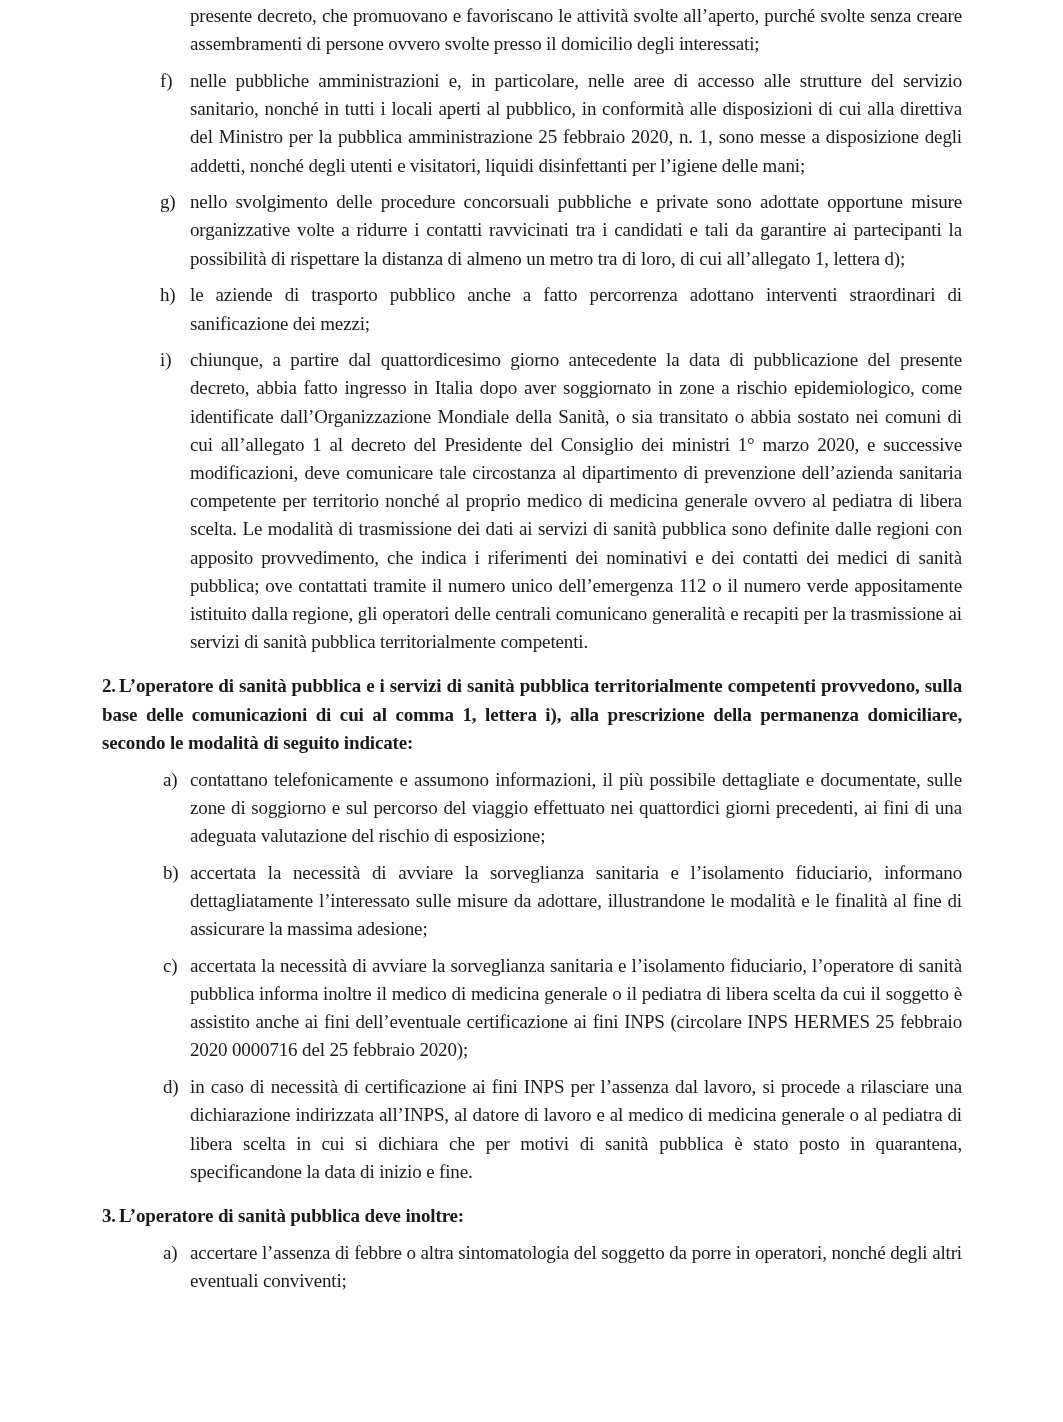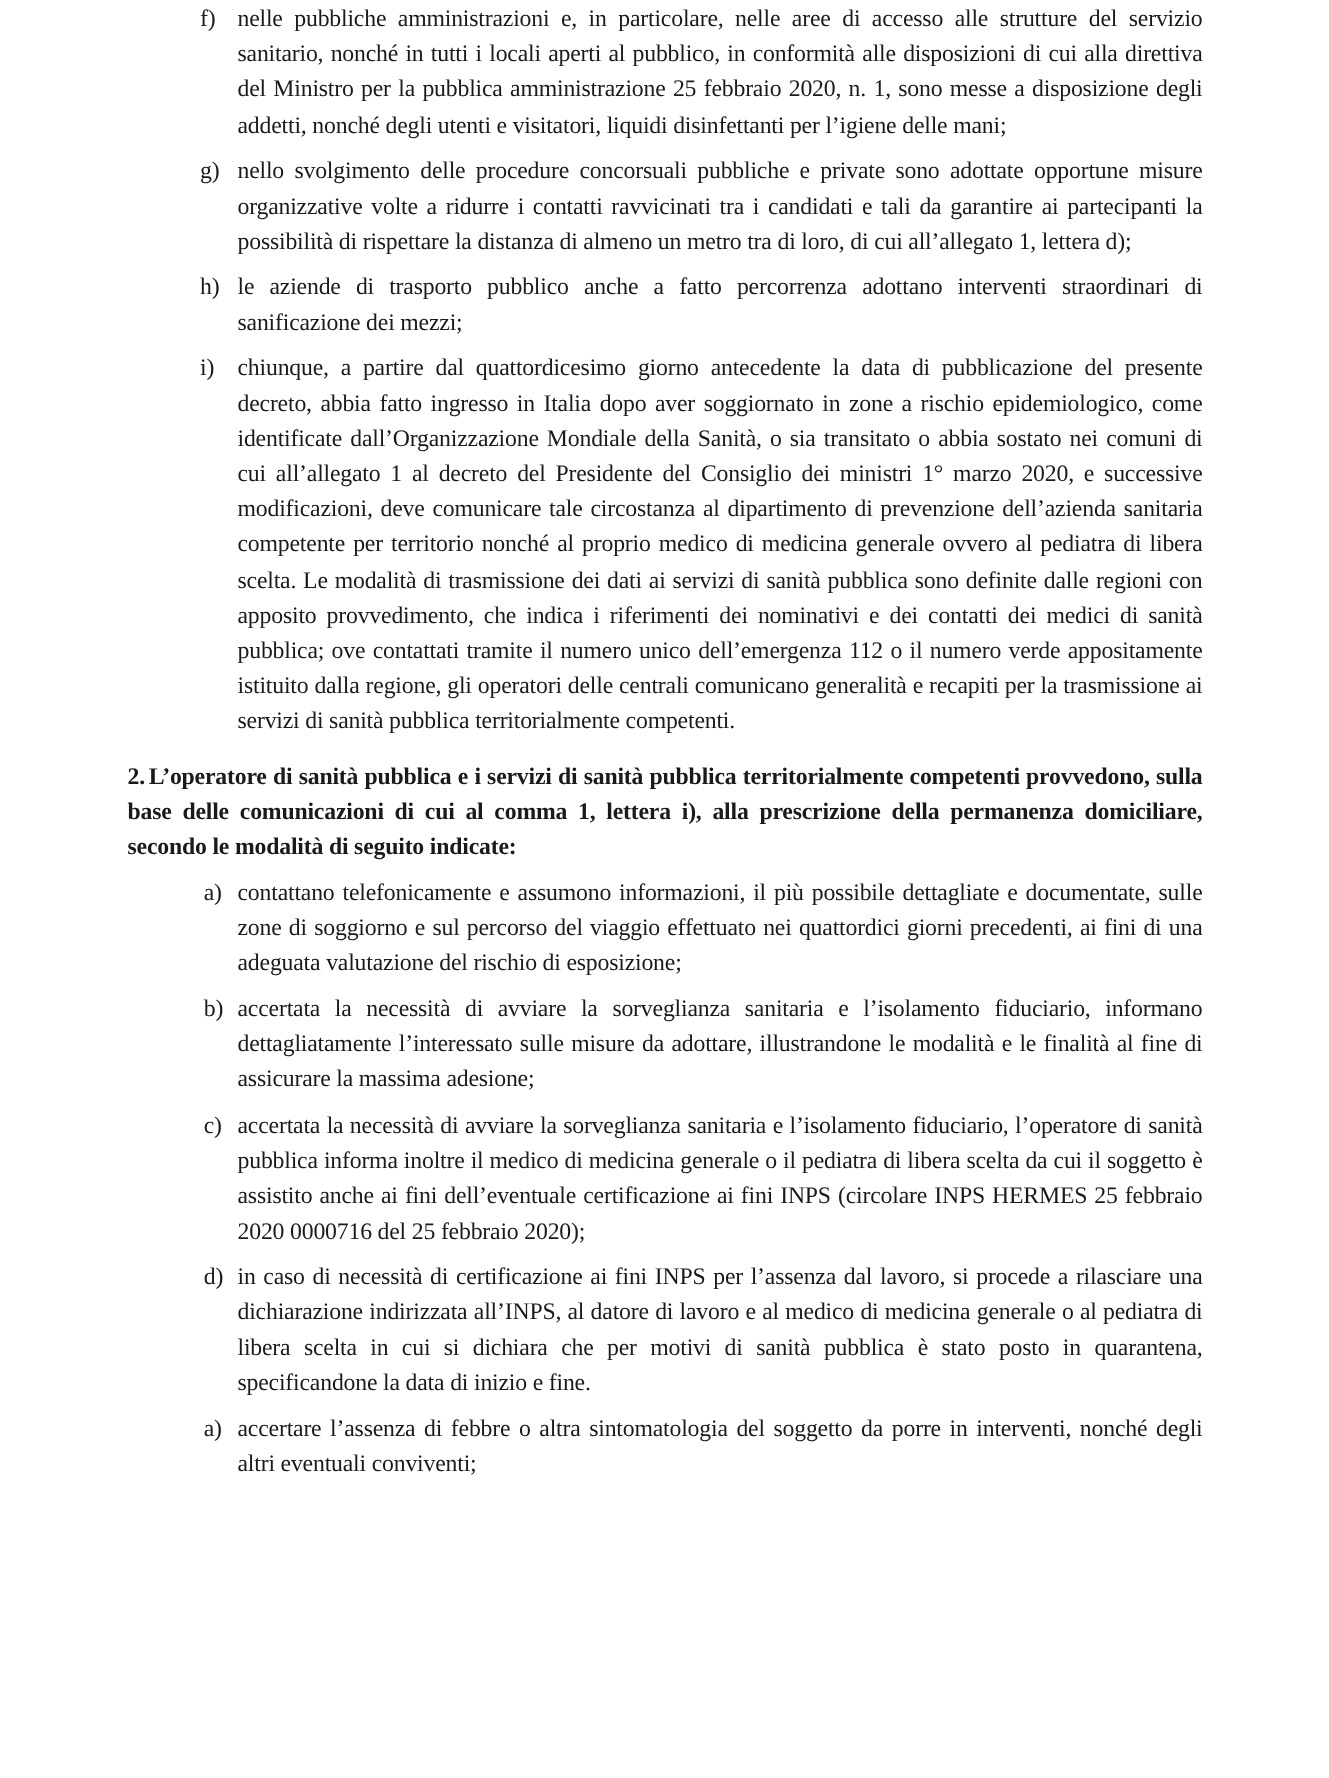--- a/index.html
+++ b/index.html
@@ -53,20 +53,23 @@
     }
     .para .num {
       margin-right: 3px;
     }
   </style>
 </head>
 <body>
 
 <div class="page">
 
+  <div class="item cont">
+    <span class="body">presente decreto, che promuovano e favoriscano le attività svolte all’aperto, purché svolte senza creare assembramenti di persone ovvero svolte presso il domicilio degli interessati;</span>
+  </div>
 
   <div class="item">
     <span class="label">f)</span>
     <span class="body">nelle pubbliche amministrazioni e, in particolare, nelle aree di accesso alle strutture del servizio sanitario, nonché in tutti i locali aperti al pubblico, in conformità alle disposizioni di cui alla direttiva del Ministro per la pubblica amministrazione  25 febbraio 2020, n. 1, sono messe a disposizione degli addetti, nonché degli utenti e visitatori, liquidi disinfettanti per l’igiene delle mani;</span>
   </div>
 
   <div class="item">
     <span class="label">g)</span>
     <span class="body">nello svolgimento delle procedure concorsuali pubbliche e private sono adottate opportune misure organizzative volte a ridurre i contatti ravvicinati tra i candidati e tali da garantire ai partecipanti la possibilità di rispettare la distanza di almeno un metro tra di loro, di cui all’allegato 1, lettera d);</span>
   </div>
@@ -98,19 +101,22 @@
   <div class="item sub">
     <span class="label">c)</span>
     <span class="body">accertata la necessità di avviare la sorveglianza sanitaria e l’isolamento fiduciario, l’operatore di sanità pubblica informa inoltre il medico di medicina generale o il pediatra di libera scelta da cui il soggetto è assistito anche ai fini dell’eventuale certificazione ai fini INPS (circolare INPS HERMES 25 febbraio 2020 0000716 del 25 febbraio 2020);</span>
   </div>
 
   <div class="item sub">
     <span class="label">d)</span>
     <span class="body">in caso di necessità di certificazione ai fini INPS per l’assenza dal lavoro, si procede a rilasciare una dichiarazione indirizzata all’INPS, al datore di lavoro e al medico di medicina generale o al pediatra di libera scelta in cui si dichiara che per motivi di sanità pubblica è stato posto in quarantena, specificandone la data di inizio e fine.</span>
   </div>
 
+  <p class="para">
+    <span class="num">3.</span><span>L’operatore di sanità pubblica deve inoltre:</span>
+  </p>
 
   <div class="item sub">
     <span class="label">a)</span>
-    <span class="body">accertare l’assenza di febbre o altra sintomatologia del soggetto da porre in interventi, nonché degli altri eventuali conviventi;</span>
+    <span class="body">accertare l’assenza di febbre o altra sintomatologia del soggetto da porre in operatori, nonché degli altri eventuali conviventi;</span>
   </div>
 
 </div>
 
 </body></html>

